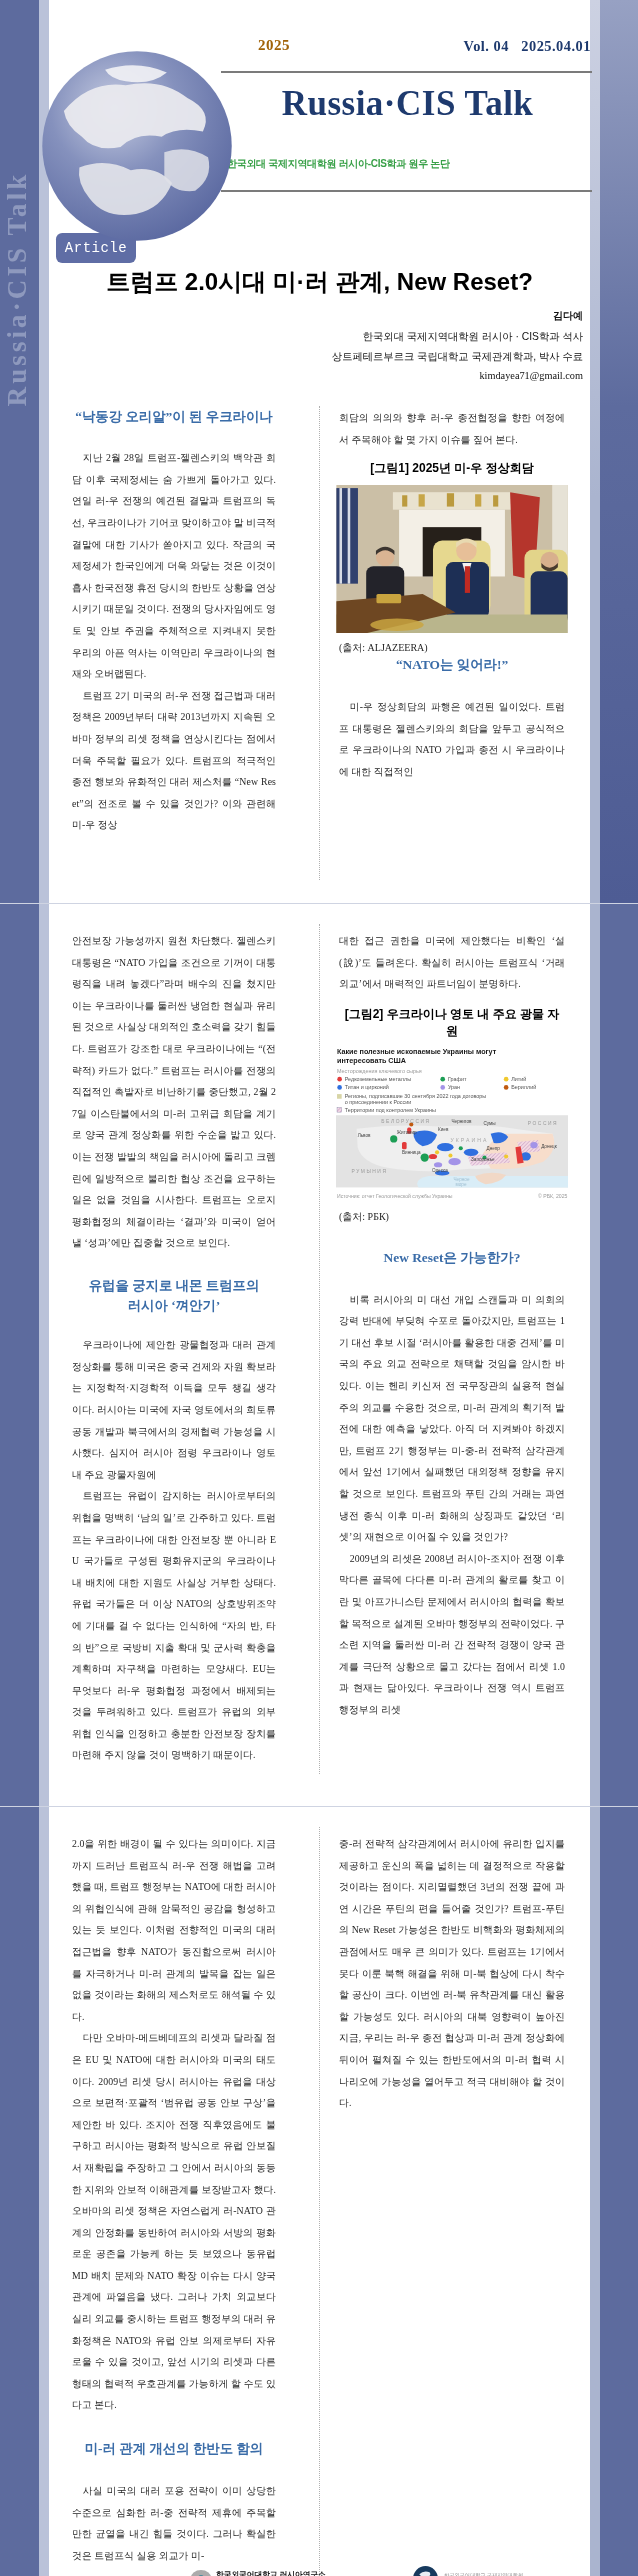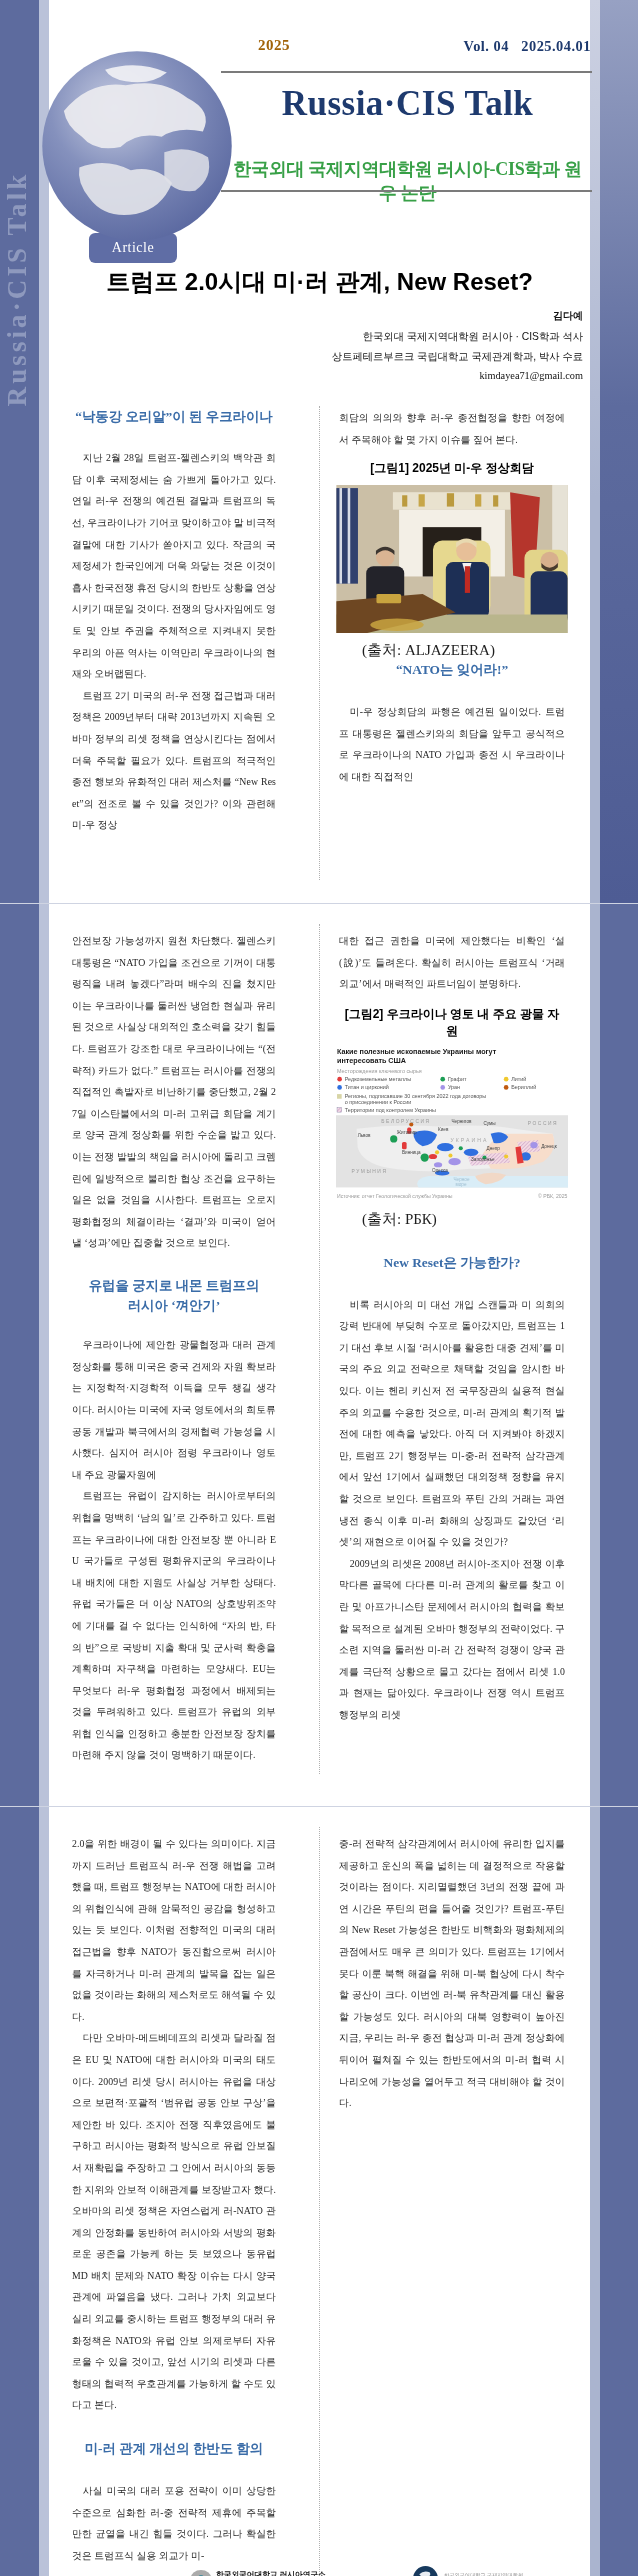--- a/index.html
+++ b/index.html
@@ -17,39 +17,39 @@
   .page-split { position:absolute; left:0; width:639px; top:0; height:1px; background:#cfd4e2; z-index:5; }
 
   .vertical-title { position:absolute; left:-150px; top:271px; width:340px; height:36px;
     transform:rotate(-90deg); font-size:27px; letter-spacing:3.1px; font-weight:bold;
     color:rgba(236,240,250,0.35); text-align:center; z-index:2; }
 
   .mast-year { font-size:15px; font-weight:bold; color:#a16207; letter-spacing:0.5px; }
   .mast-vol  { font-size:14.4px; font-weight:bold; color:#1e3a6e; letter-spacing:0.5px; text-align:right; }
   .rule { height:1.5px; background:#7b7b7b; }
   .mast-title { font-size:35px; font-weight:bold; color:#1e3a6e; text-align:center; letter-spacing:0.5px; }
-  .mast-sub { font-size:18px; font-weight:bold; color:#38a047; text-align:center;
-    font-family:Liberation Serif, serif; letter-spacing:-0.3px; }
+  .mast-sub { font-size:10px; font-weight:bold; color:#38a047; 
+    font-family:Liberation Sans, sans-serif; letter-spacing:-0.3px; }
   .badge { background:#5f6da5; border-radius:6.2px; color:#fff; font-size:14px; text-align:center;
     line-height:30px; letter-spacing:0.5px; }
   .article-title { font-size:24px; font-weight:bold; color:#000; text-align:center; letter-spacing:0px;
     font-family:"Liberation Sans","DejaVu Sans",sans-serif; }
   .author-block { text-align:right; color:#111; font-family:"Liberation Sans","DejaVu Sans",sans-serif; }
   .author-name { font-size:10px; font-weight:bold; margin-bottom:7.2px; }
   .author-affil { font-size:10.3px; margin-bottom:5.7px; }
   .author-email { font-size:10.3px; font-family:"Liberation Serif",serif; }
 
   .col { position:absolute; }
   .body-text { font-size:9.8px; line-height:21.6px; text-align:justify; word-break:break-all;
     color:#1f1f1f; letter-spacing:0.1px; margin:0; }
   .indent { text-indent:10.8px; }
   .sec-heading { font-size:13.4px; line-height:20.6px; font-weight:bold; color:#3a6ca8; text-align:center; }
   .fig-caption { font-size:12px; font-weight:bold; color:#000; text-align:center;
     font-family:"Liberation Sans","DejaVu Sans",sans-serif; }
-  .fig-source { font-size:15px; color:#1f1f1f;margin-left:23px; }
+  .fig-source { font-size:10px; color:#1f1f1f; }
   .dotted-sep { position:absolute; width:0; border-left:1px dotted #b0b0b0; }
 
   .figure-box { width:232px; margin-left:-3.1px; display:block; }
   .irs-text-ko { font-size:7.7px; font-weight:bold; color:#111; line-height:8.8px;
     font-family:"Liberation Sans","DejaVu Sans",sans-serif;}
   .host-line1 { font-size:5.2px; color:#8a8a8a; line-height:6.7px; }
 </style>
 </head>
 <body>
 
@@ -81,21 +81,21 @@
       <path d="M90 230 Q140 210 190 235 Q240 225 270 260 Q250 310 200 320 Q140 330 110 290 Q85 260 90 230 Z" fill="#e3e4ea" opacity="0.9"></path>
       <path d="M255 200 Q300 185 340 210 Q350 250 315 275 Q275 280 255 250 Z" fill="#dfe0e8" opacity="0.85"></path>
       <path d="M140 40 Q200 20 260 45 Q230 70 180 62 Q150 58 140 40 Z" fill="#f2f2f5" opacity="0.9"></path>
     </svg>
   </div>
 
   <div class="abs mast-title" style="left:227px; top:84px; width:361px;">Russia·CIS Talk</div>
   <div class="abs mast-sub" style="left:227px; top:157px; width:361px;">한국외대 국제지역대학원 러시아-CIS학과 원우 논단</div>
   <div class="abs rule" style="left:221px; top:190px; width:371px;"></div>
 
-  <div class="abs badge" style="left:89px; top:233px; width:88px; height:30px;">Article</div>
+  <div class="abs badge" style="left:56px; top:233px; width:80px; height:30px;font-family:Liberation Mono, monospace;">Article</div>
   <div class="abs article-title" style="left:62px; top:266px; width:515px;">트럼프 2.0시대 미·러 관계, New Reset?</div>
 
   <div class="abs author-block" style="left:278px; top:309px; width:305px;">
     <div class="author-name">김다예</div>
     <div class="author-affil">한국외대 국제지역대학원 러시아 · CIS학과 석사</div>
     <div class="author-affil">상트페테르부르크 국립대학교 국제관계학과, 박사 수료</div>
     <div class="author-email">kimdayea71@gmail.com</div>
   </div>
 
   <div class="dotted-sep" style="left:319px; top:406px; height:474px;"></div>

